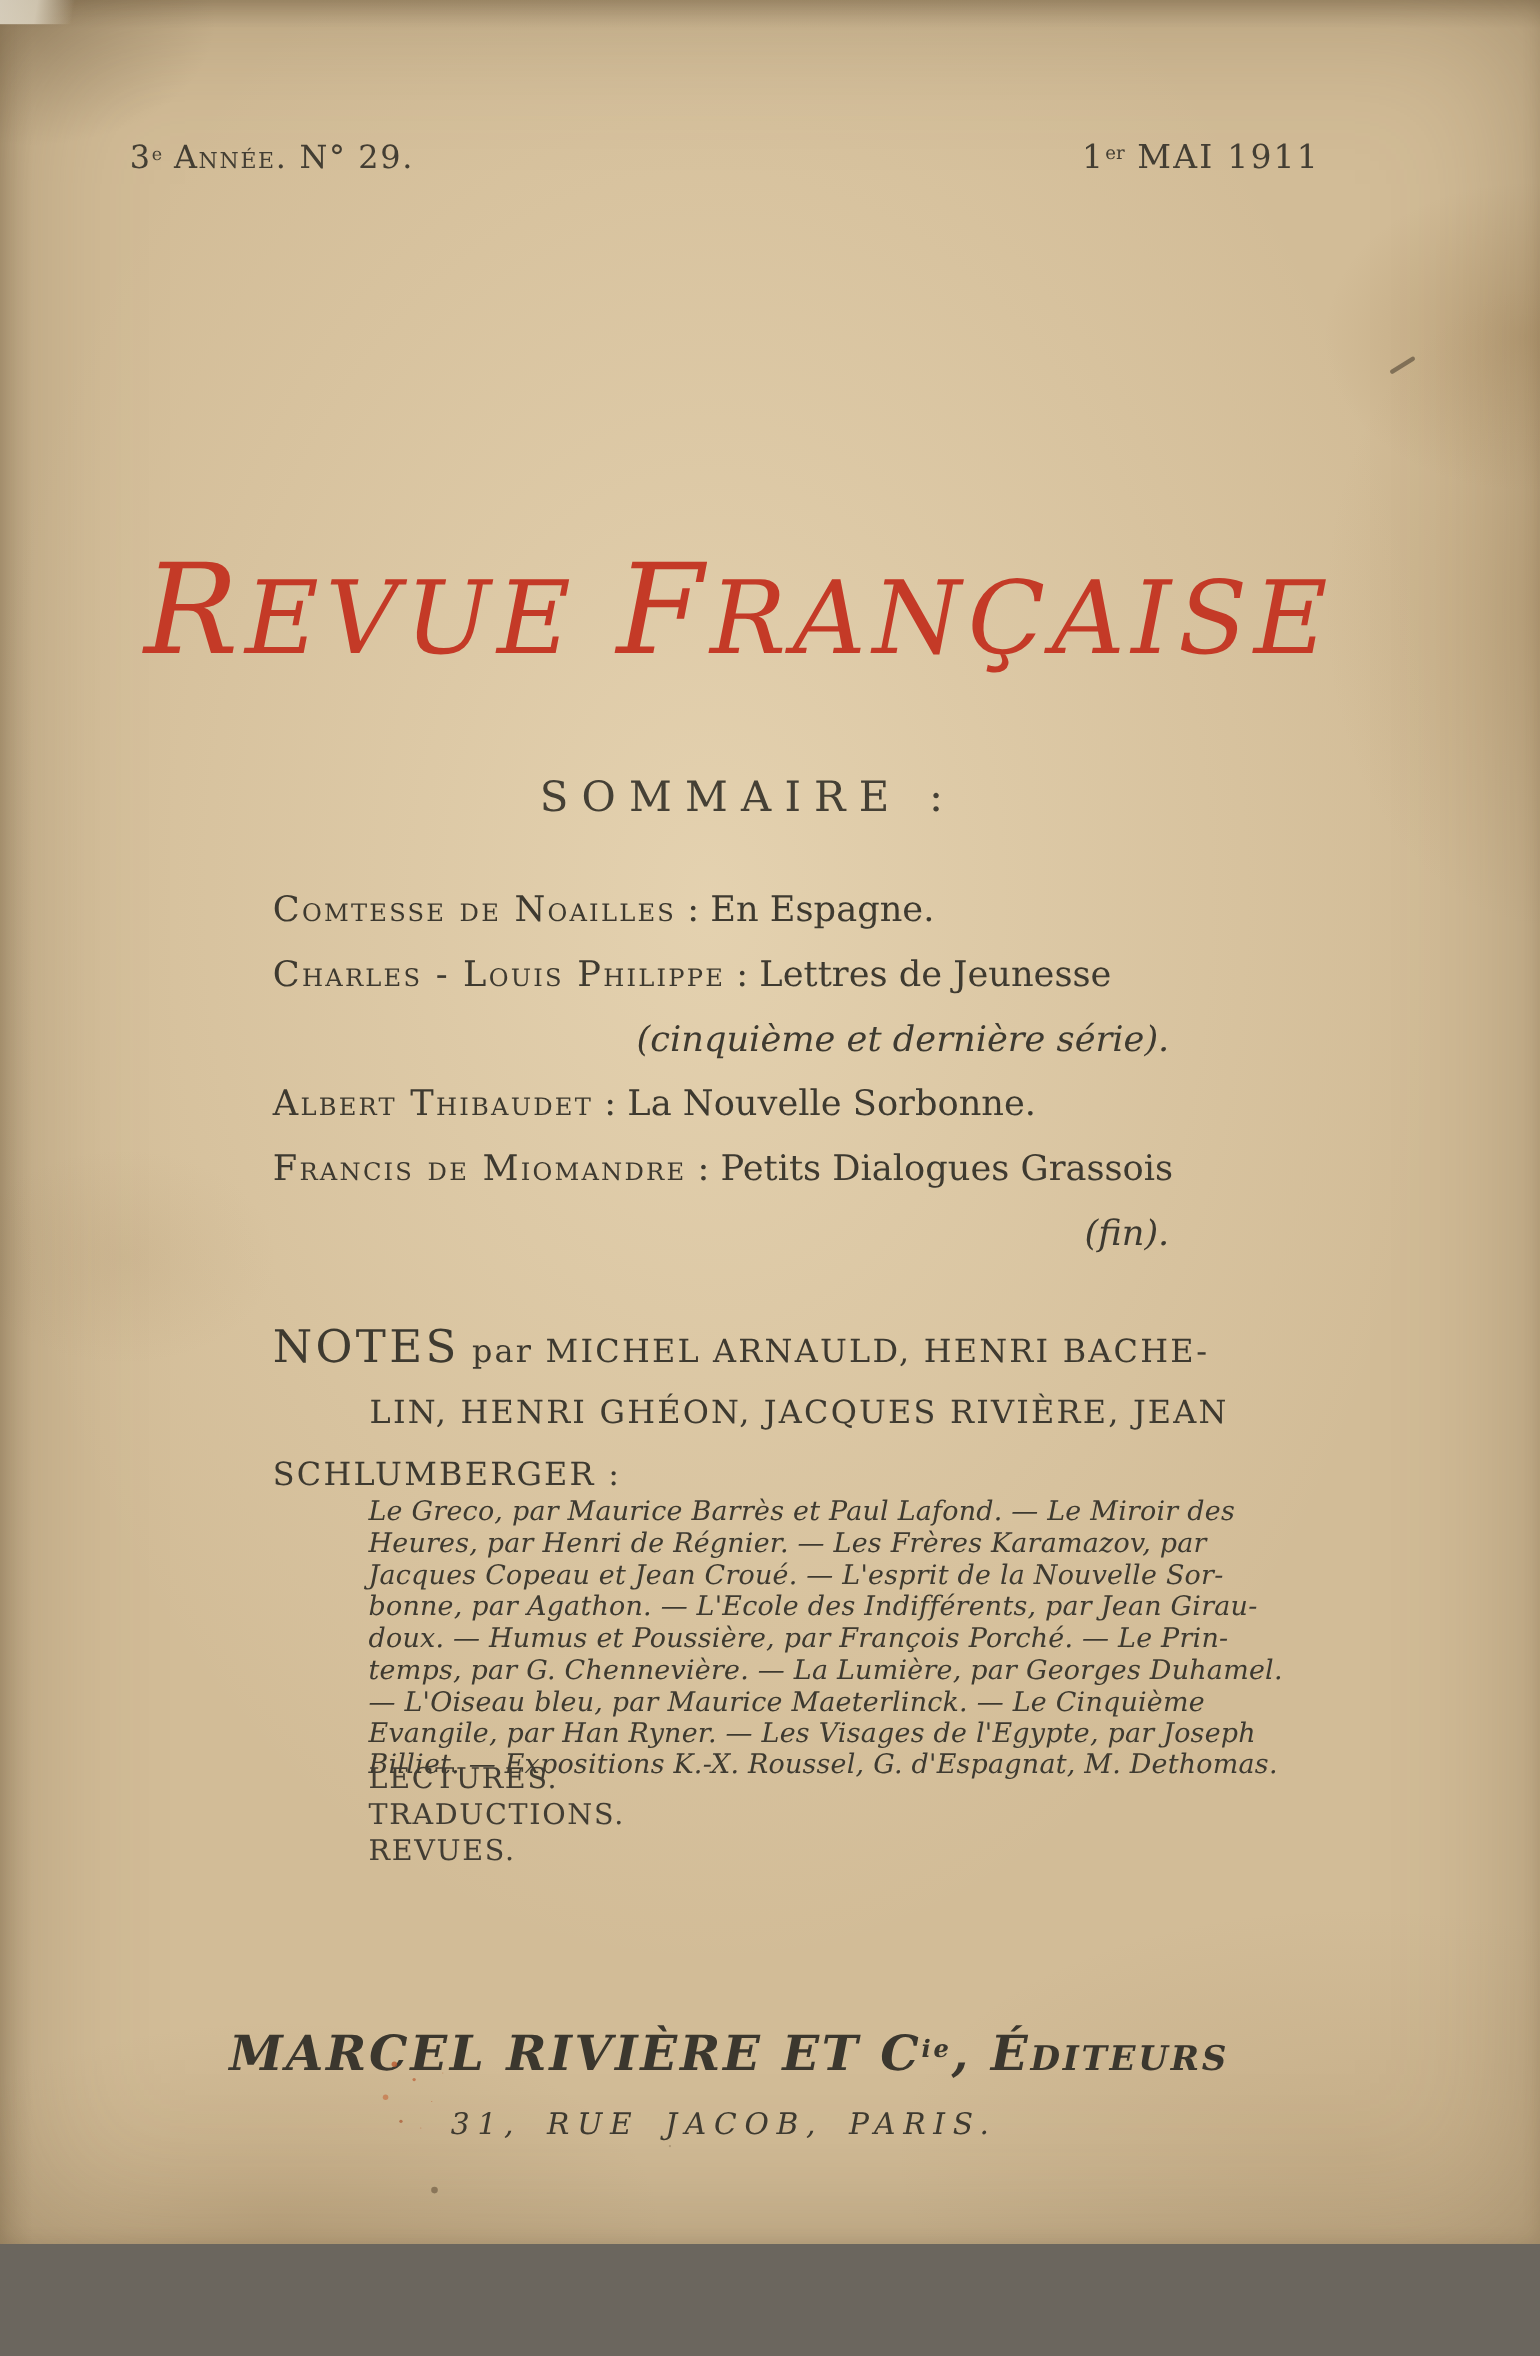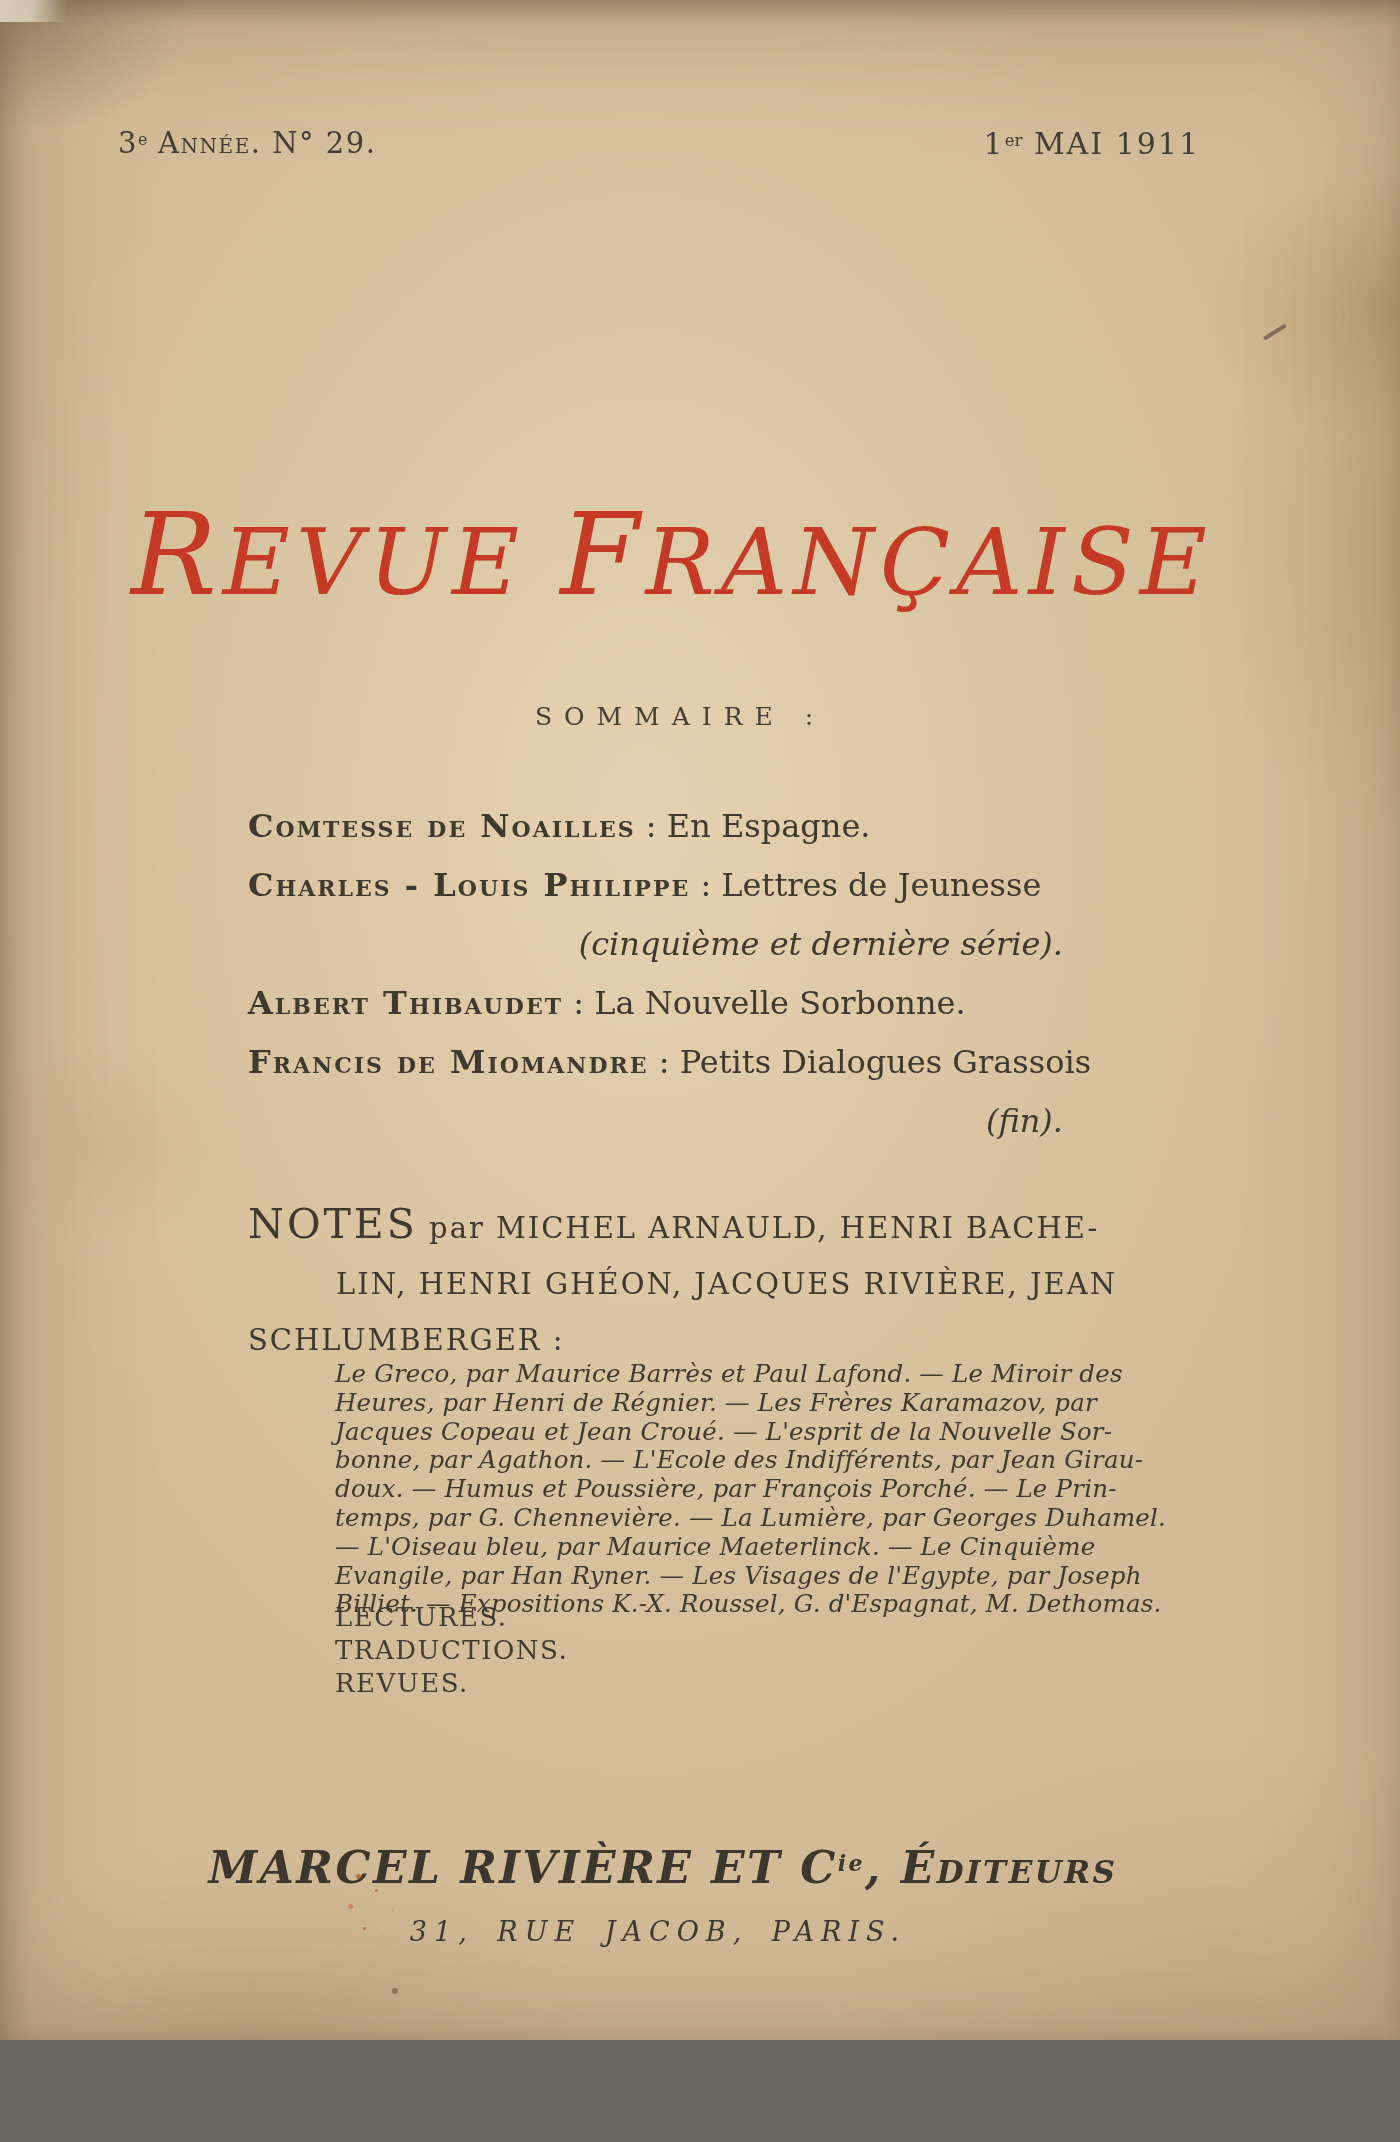--- a/index.html
+++ b/index.html
@@ -48,30 +48,30 @@
   .title2 {
     position: absolute; top: 488px; left: 0; right: 56px;
     text-align: center; font-style: italic;
     font-size: 92px; letter-spacing: 6px; color: #c43a27;
     white-space: nowrap;
   }
   .title2 .initial { font-size: 114px; }
 
   .sommaire-heading {
     position: absolute; top: 702px; left: 0; right: 40px;
-    text-align: center; font-size: 25px; letter-spacing: 12px; color: #454035;
+    text-align: center; font-size: 38px; letter-spacing: 12px; color: #454035;
   }
 
   .toc {
     position: absolute; top: 806px; left: 248px; width: 845px;
     font-size: 32px; line-height: 40px; color: #3e3a30;
   }
   .toc > div { margin-bottom: 19px; }
   .toc .row { white-space: nowrap; }
-  .toc .author { font-variant: small-caps; letter-spacing: 2px; font-weight: bold; }
+  .toc .author { font-variant: small-caps; letter-spacing: 2px; }
   .toc .cont { text-align: right; padding-right: 30px; font-style: italic; }
 
   .notes-heading {
     position: absolute; top: 1196px; left: 248px; width: 900px;
     font-size: 29px; line-height: 56px; letter-spacing: 2px; color: #3e3a30;
   }
   .notes-heading .nh-line { white-space: nowrap; }
   .notes-word { font-size: 41px; letter-spacing: 3px; }
   .nh-indent { margin-left: 88px; }
 

